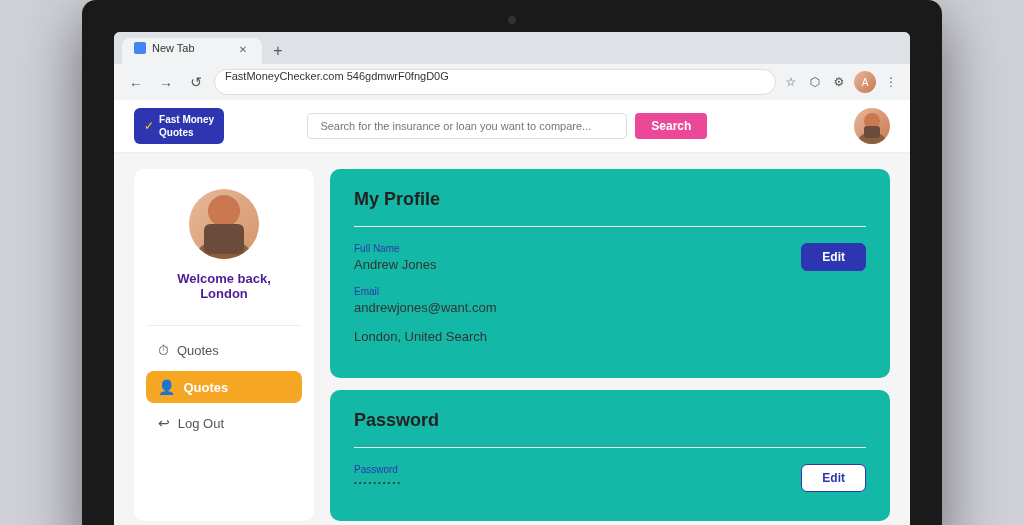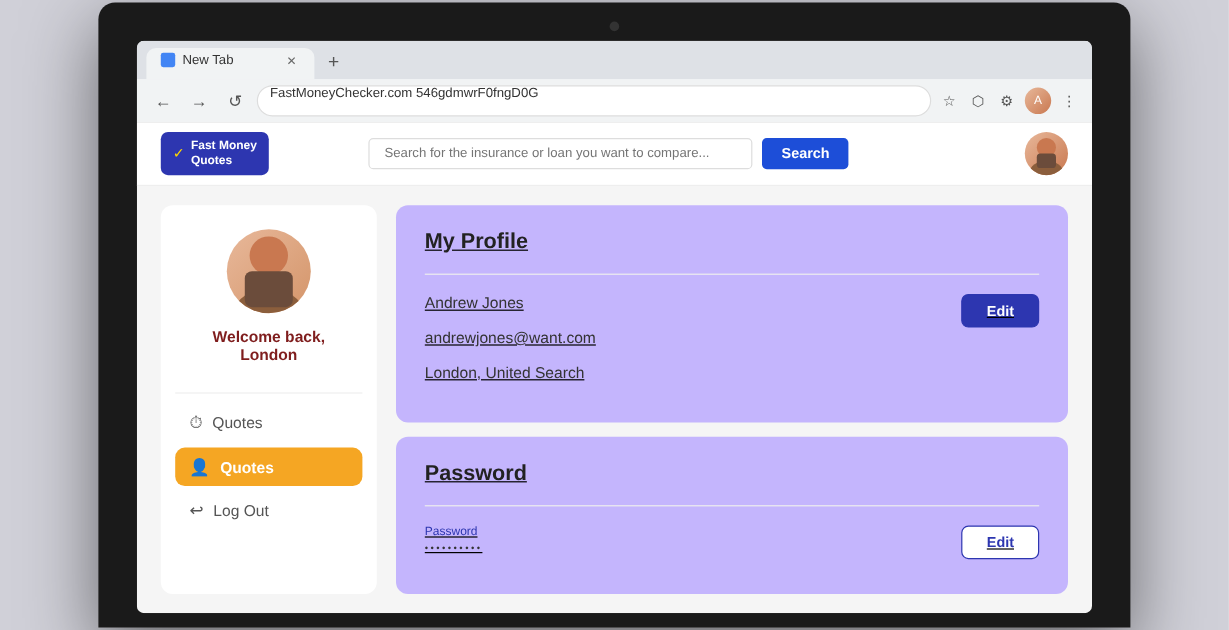--- a/index.html
+++ b/index.html
@@ -214,21 +214,21 @@
       flex: 1;
       border: 1px solid #ddd;
       border-radius: 4px;
       padding: 6px 12px;
       font-size: 11px;
       color: #999;
       outline: none;
     }
 
     .search-btn {
-      background: #1d4ed8;
+      background: #ec4899;
       color: #fff;
       border: none;
       border-radius: 4px;
       padding: 6px 16px;
       font-size: 12px;
       cursor: pointer;
       font-weight: 600;
     }
 
     .header-avatar {
@@ -273,21 +273,21 @@
       overflow: hidden;
       display: flex;
       align-items: flex-end;
       justify-content: center;
       position: relative;
     }
 
     .welcome-text {
       font-size: 13px;
       font-weight: 600;
-      color: #7f1d1d;
+      color: #4c1d95;
       text-align: center;
       margin-bottom: 16px;
     }
 
     .sidebar-divider {
       width: 100%;
       height: 1px;
       background: #eee;
       margin: 8px 0;
     }
@@ -322,24 +322,23 @@
 
     
     .main-content {
       flex: 1;
       display: flex;
       flex-direction: column;
       gap: 12px;
     }
 
     .content-card {
-      background: #c4b5fd;
+      background: #14b8a6;
       border-radius: 10px;
       padding: 20px 24px;
-      text-decoration: underline;
     }
 
     .card-title {
       font-size: 18px;
       font-weight: 700;
       color: #222;
       margin-bottom: 16px;
     }
 
     .card-divider {
@@ -487,23 +486,25 @@
           </div>
 
           <div class="main-content">
 
             <div class="content-card">
               <div class="card-title">My Profile</div>
               <div class="card-divider"></div>
               <div class="field-group">
                 <div class="fields-left">
                   <div class="field-item">
+                    <div class="field-label">Full Name</div>
                     <div class="field-value">Andrew Jones</div>
                   </div>
                   <div class="field-item">
+                    <div class="field-label">Email</div>
                     <div class="field-value">andrewjones@want.com</div>
                   </div>
                   <div class="field-item">
                     <div class="field-value">London, United Search</div>
                   </div>
                 </div>
                 <button class="edit-btn solid">Edit</button>
               </div>
             </div>
 

